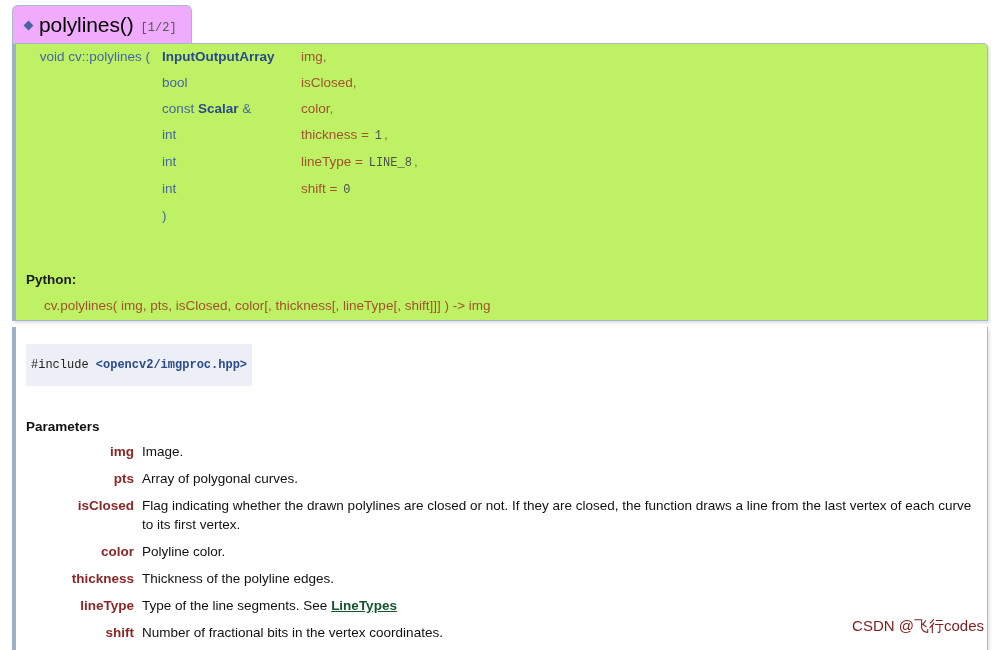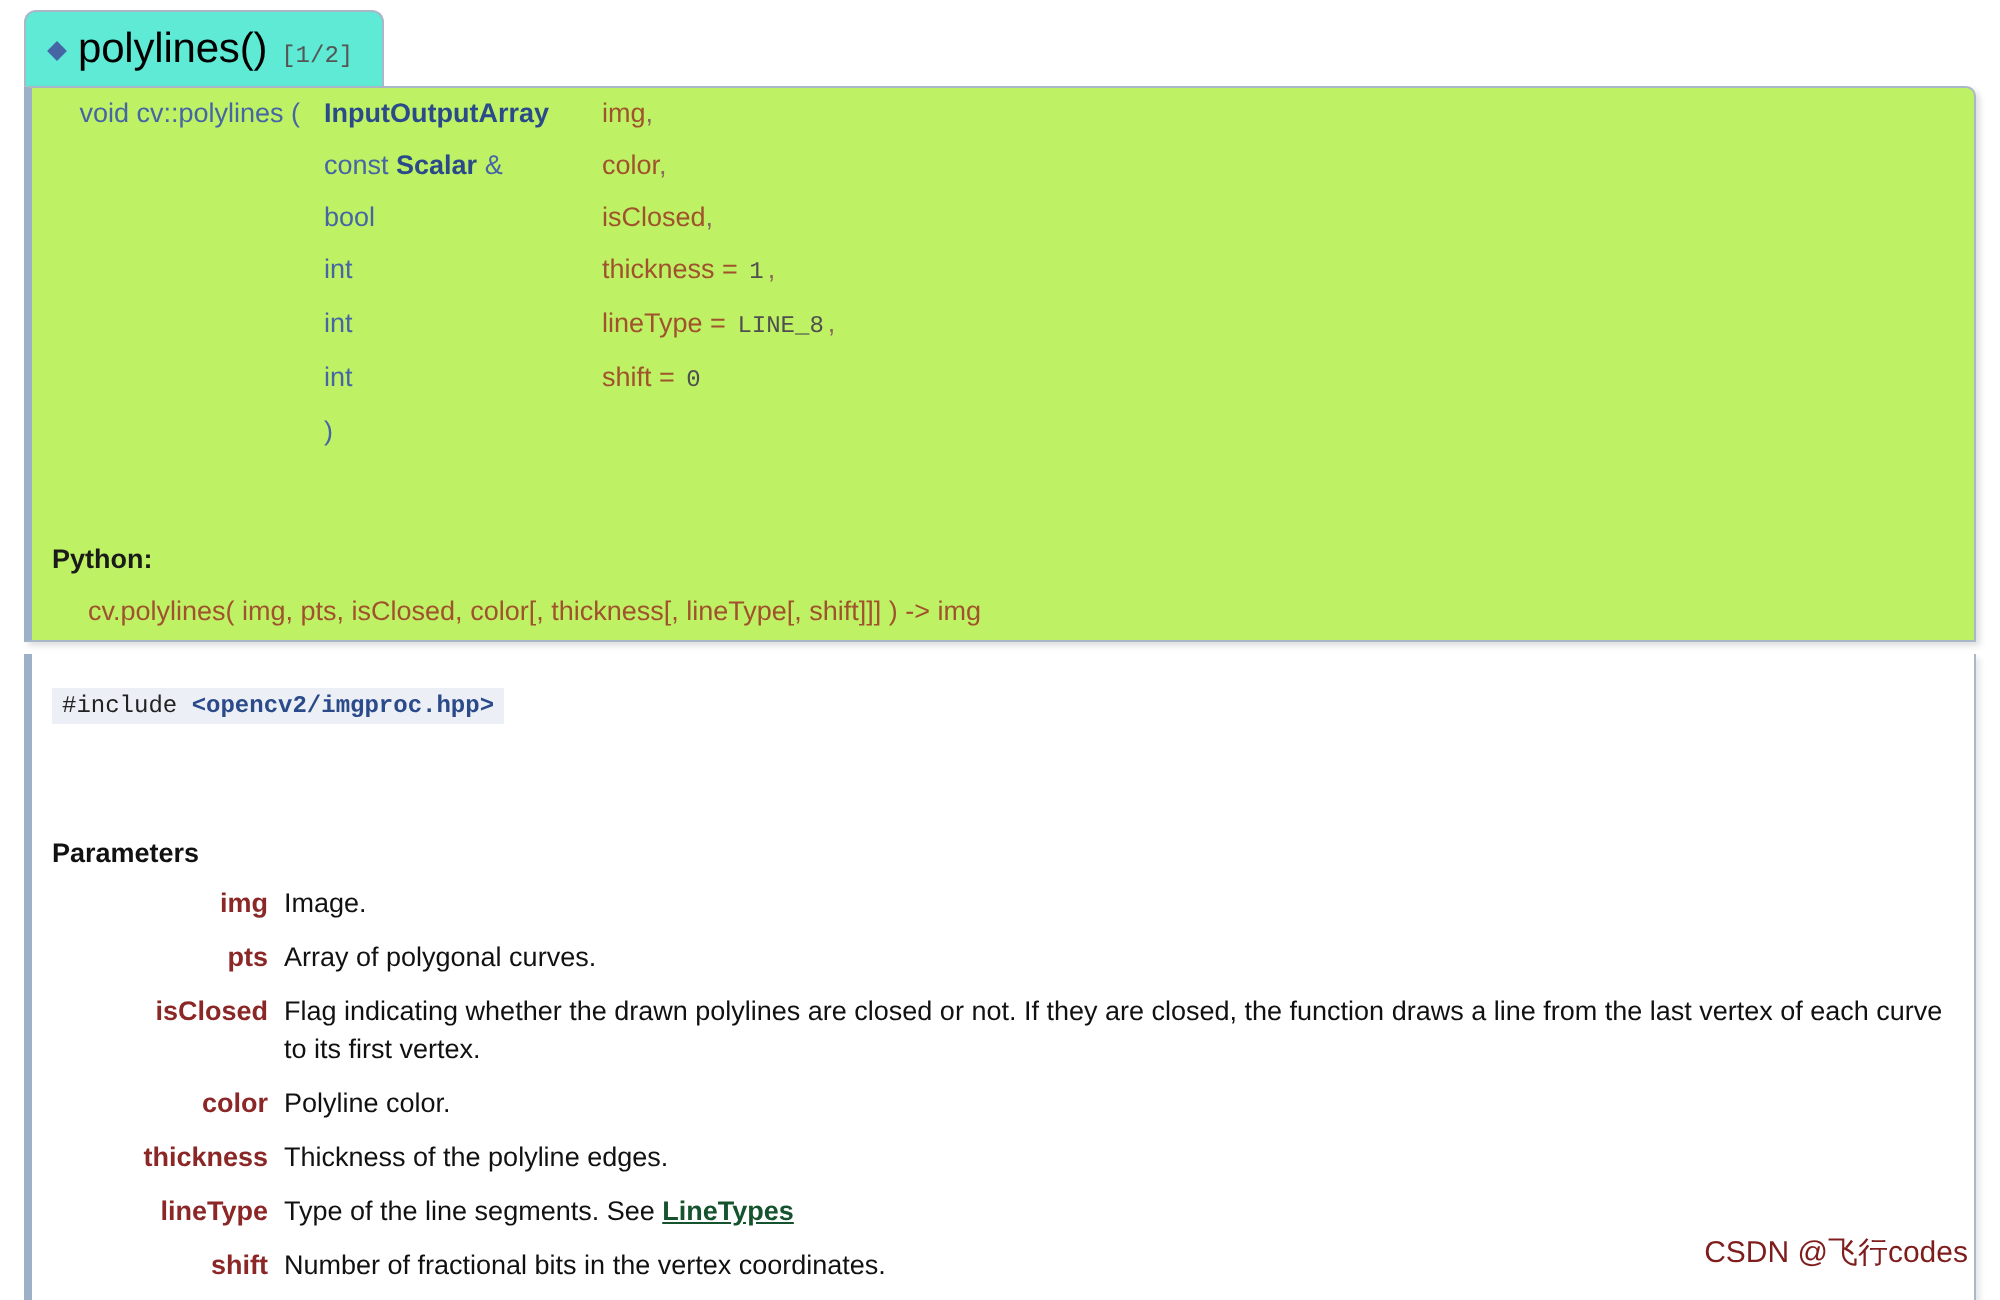--- a/index.html
+++ b/index.html
@@ -24,21 +24,21 @@
     width: 1000px;
     height: 44px;
   }
   .doxtab {
     position: absolute;
     left: 12px;
     top: 5px;
     height: 38px;
     box-sizing: border-box;
     padding: 0 14px 0 12px;
-    background: #5eead4;
+    background: #f0abfc;
     border: 1px solid #a8b8c8;
     border-bottom: none;
     border-top-left-radius: 6px;
     border-top-right-radius: 6px;
     display: flex;
     align-items: center;
     white-space: nowrap;
   }
   .diamond {
     display: inline-block;
@@ -142,21 +142,21 @@
     font-size: 13.5px;
     color: #a0522d;
   }
 
   
   .include-line {
     position: absolute;
     left: 10px;
     top: 17px;
     background: #eceff5;
-    padding: 2px 5px;
+    padding: 14px 5px;
     font-family: "Liberation Mono", monospace;
     font-size: 12px;
     color: #222222;
     white-space: nowrap;
   }
   .include-path { color: #2a4a8a; font-weight: bold; }
 
   .brief {
     position: absolute;
     left: 10px;
@@ -221,27 +221,27 @@
 <div class="memproto">
   <table class="sig">
     <tbody>
         <tr>
       <td class="c-lead">void cv::polylines (</td>
       <td class="c-type"><span class="tname">InputOutputArray</span></td>
       <td class="c-name"><span>img</span><span class="comma">,</span></td>
     </tr>
     <tr>
       <td class="c-lead"></td>
+      <td class="c-type"><span class="kw">bool</span></td>
+      <td class="c-name"><span>isClosed</span><span class="comma">,</span></td>
+    </tr>
+    <tr>
+      <td class="c-lead"></td>
       <td class="c-type"><span class="kw">const </span><span class="tname">Scalar</span><span class="kw"> &amp;</span></td>
       <td class="c-name"><span>color</span><span class="comma">,</span></td>
-    </tr>
-    <tr>
-      <td class="c-lead"></td>
-      <td class="c-type"><span class="kw">bool</span></td>
-      <td class="c-name"><span>isClosed</span><span class="comma">,</span></td>
     </tr>
     <tr>
       <td class="c-lead"></td>
       <td class="c-type"><span class="kw">int</span></td>
       <td class="c-name"><span>thickness</span><span class="defeq"> = </span><span class="defval">1</span><span class="comma">,</span></td>
     </tr>
     <tr>
       <td class="c-lead"></td>
       <td class="c-type"><span class="kw">int</span></td>
       <td class="c-name"><span>lineType</span><span class="defeq"> = </span><span class="defval">LINE_8</span><span class="comma">,</span></td>

